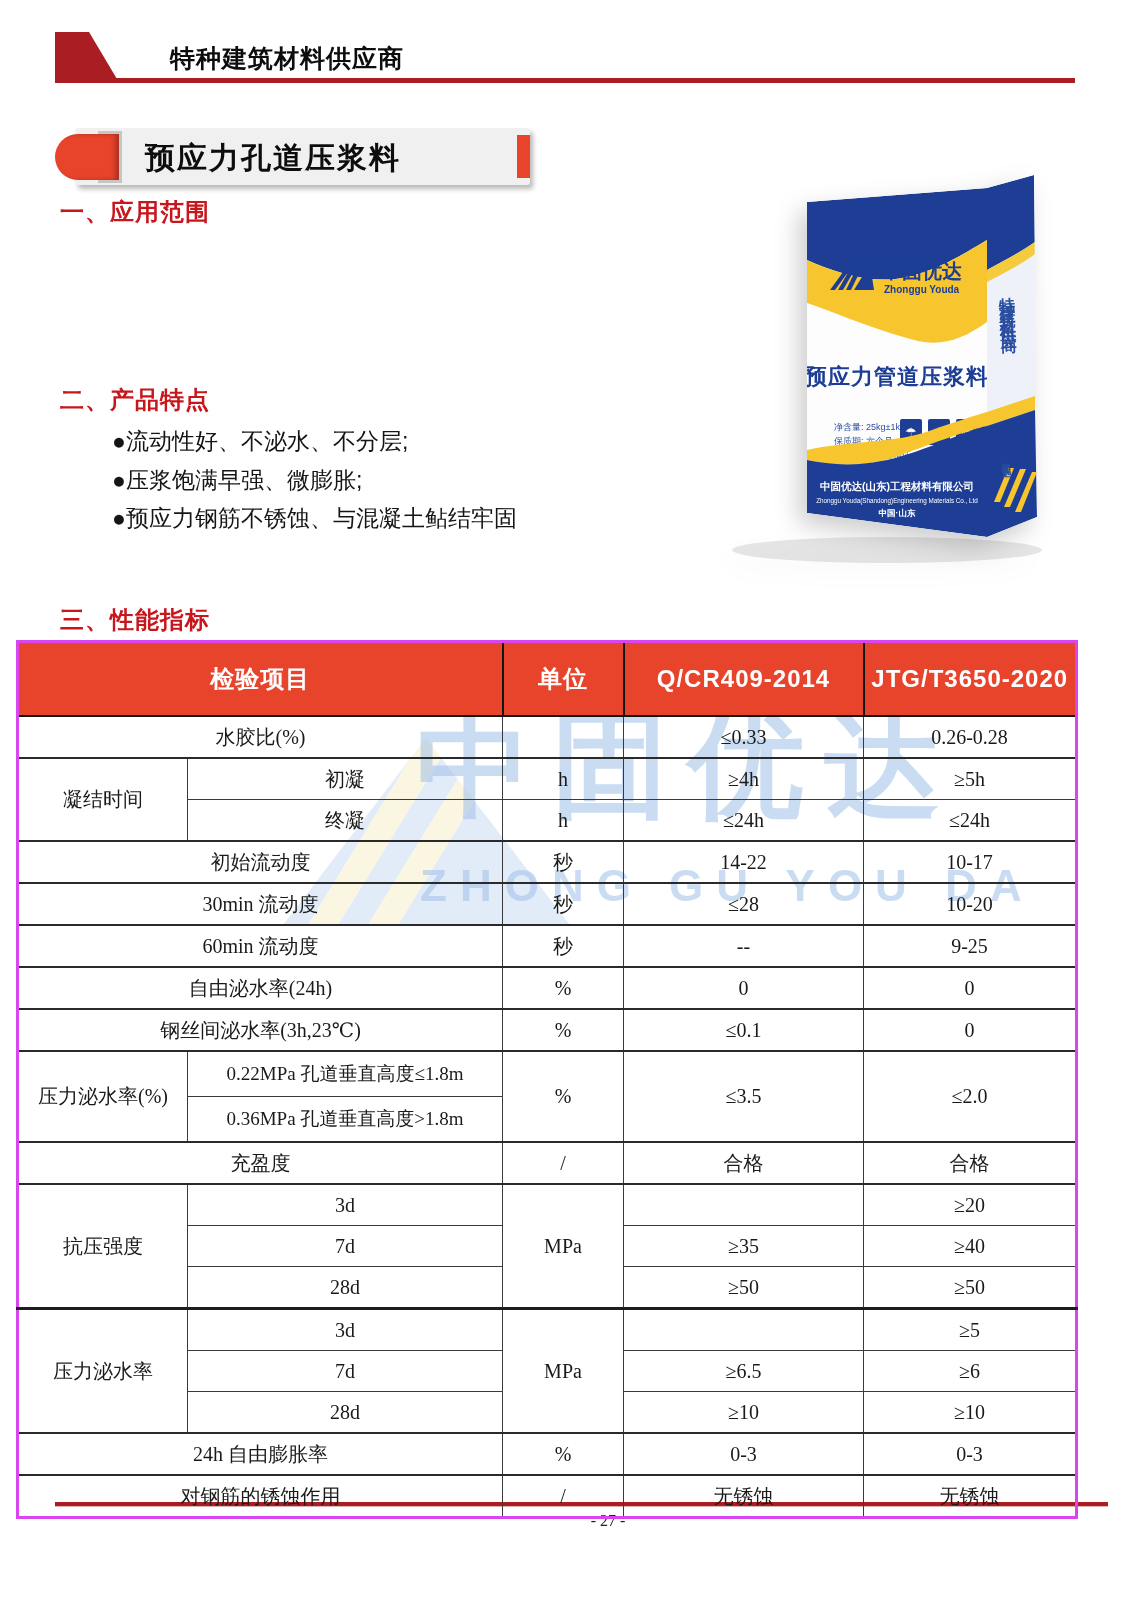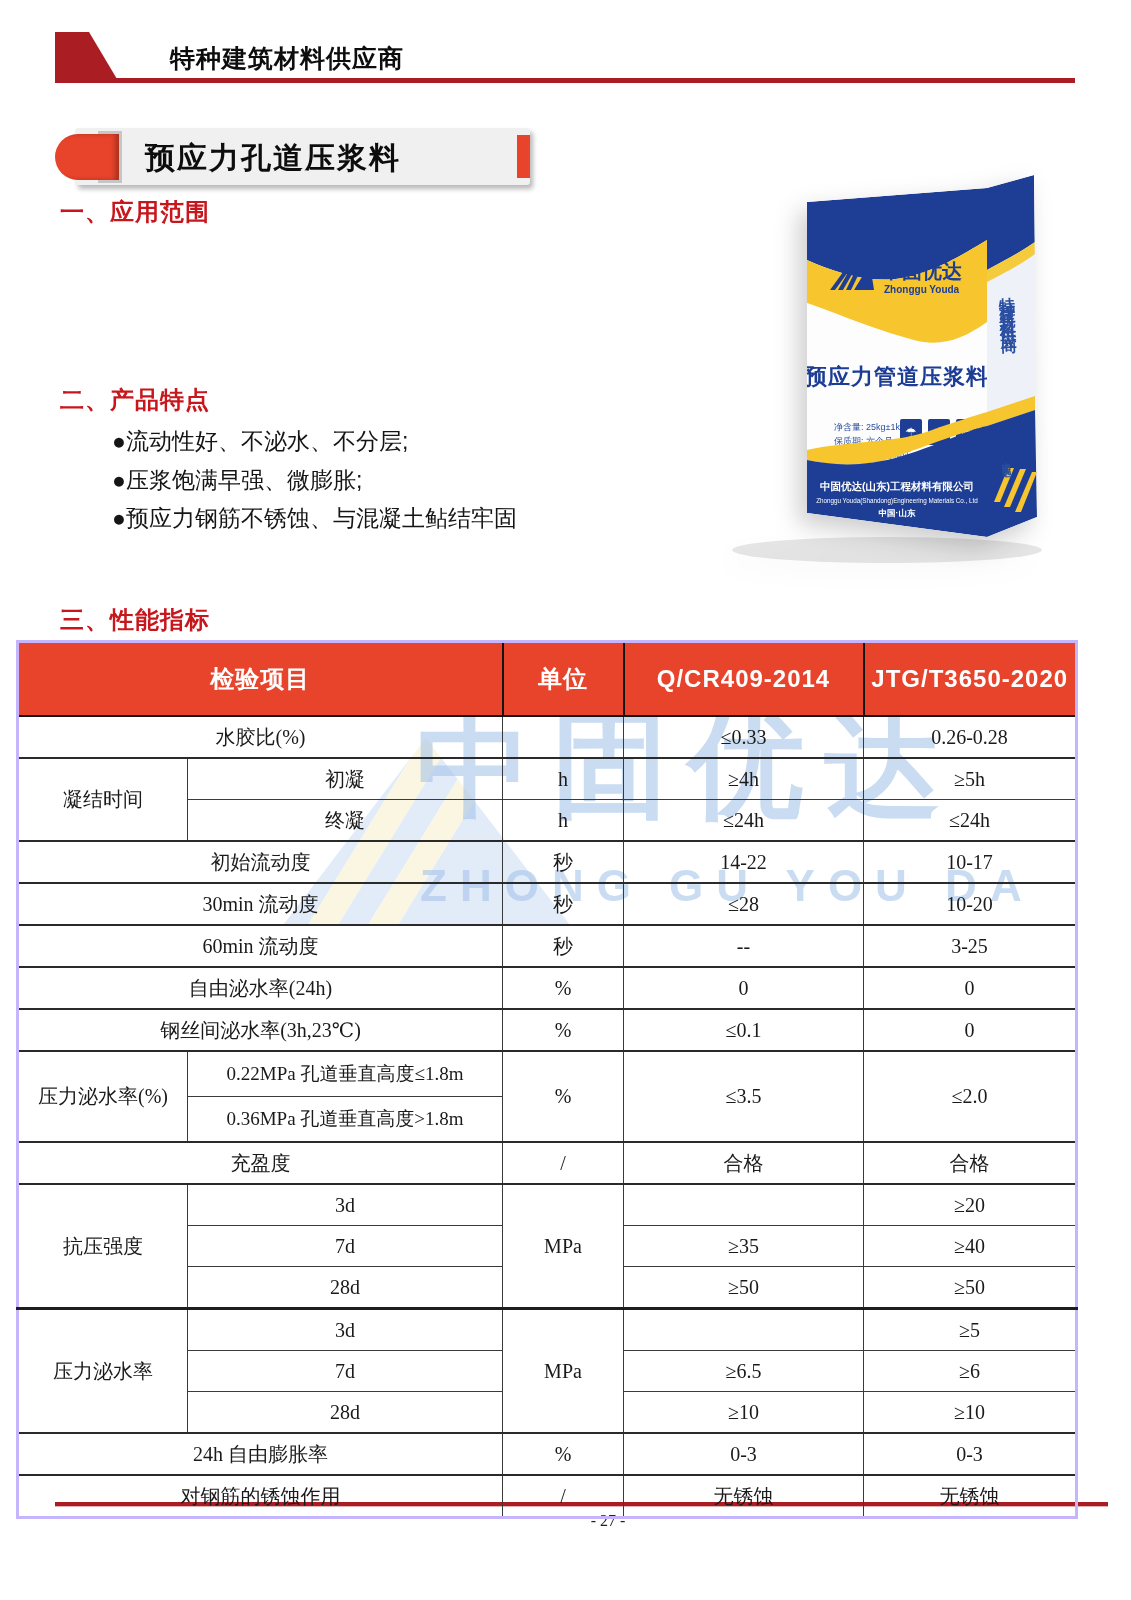--- a/index.html
+++ b/index.html
@@ -46,21 +46,21 @@
   .wm-tri{position:absolute;left:262px;top:90px;opacity:0.5;}
 
   table.perf{position:relative;z-index:2;border-collapse:collapse;table-layout:fixed;width:1059px;
              background:transparent;font-family:"Liberation Serif","DejaVu Serif",serif;}
   table.perf th{background:#E8432B;color:#fff;font-family:"Liberation Sans","DejaVu Sans",sans-serif;
                 font-size:24px;font-weight:bold;height:70px;border:2px solid #141414;letter-spacing:1px;}
   table.perf td{border:1.5px solid #3a3a3a;border-top:2px solid #2a2a2a;text-align:center;
                 font-size:20px;color:#1a1a1a;height:40px;padding:0 4px;background:transparent;}
   table.perf tr.sub td{border-top:1px solid #4a4a4a;}
   table.perf tr.xsep td{border-top:3px solid #1d1d1d;}
-  table.perf{border:3px solid #c4b5fd;}
+  table.perf{border:3px solid #d946ef;}
   table.perf td.longtxt{font-size:19px;text-align:center;}
   table.perf tr.tall td{height:44px;}
 
   
   .ftr-rule{position:absolute;left:55px;top:1502px;width:1053px;height:4px;background:#A91D23;
             box-shadow:0 1px 0 rgba(169,29,35,0.35);}
   .page-num{position:absolute;left:55px;top:1512px;width:1106px;text-align:center;
             font-size:16px;color:#222;font-family:"Liberation Serif","DejaVu Serif",serif;}
 </style>
 </head>
@@ -221,21 +221,21 @@
       <tr>
         <td colspan="2">30min 流动度</td>
         <td>秒</td>
         <td>≤28</td>
         <td>10-20</td>
       </tr>
       <tr>
         <td colspan="2">60min 流动度</td>
         <td>秒</td>
         <td>--</td>
-        <td>3-25</td>
+        <td>9-25</td>
       </tr>
       <tr>
         <td colspan="2">自由泌水率(24h)</td>
         <td>%</td>
         <td>0</td>
         <td>0</td>
       </tr>
       <tr>
         <td colspan="2">钢丝间泌水率(3h,23℃)</td>
         <td>%</td>

